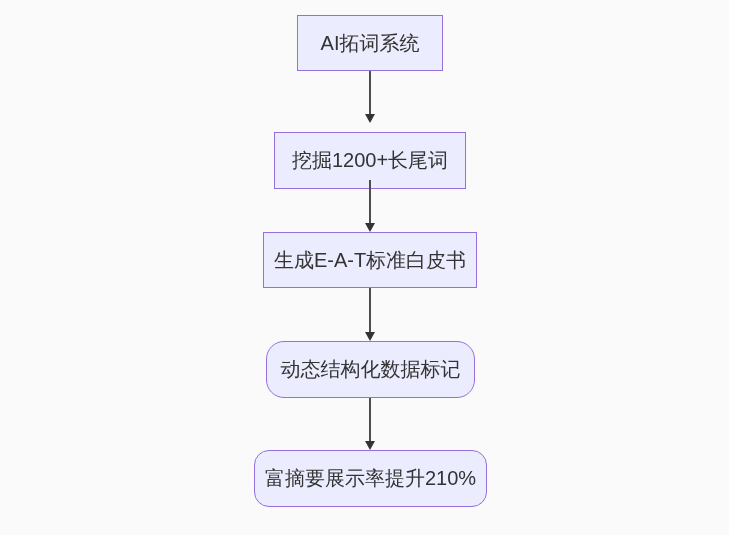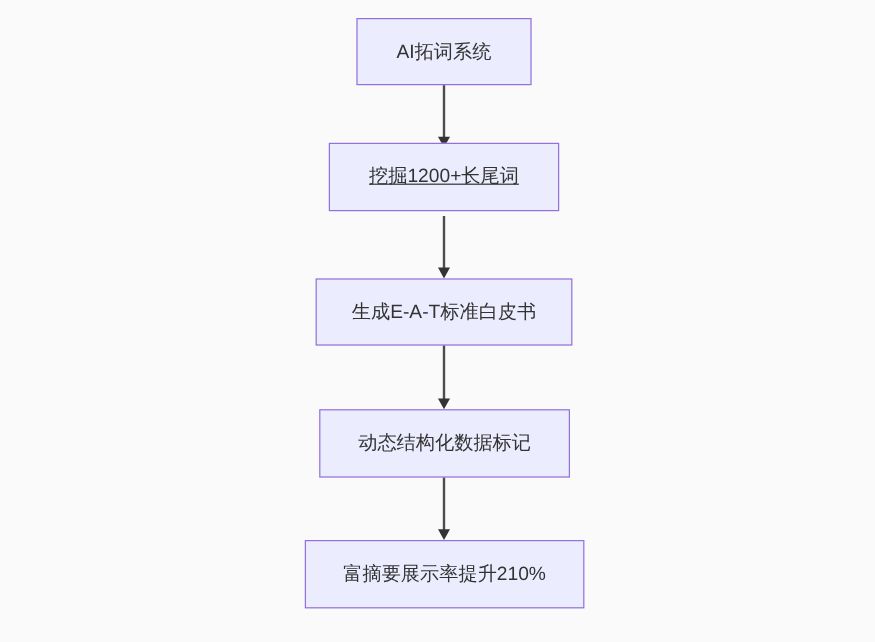--- a/index.html
+++ b/index.html
@@ -19,32 +19,32 @@
     left: 0; top: 0;
     width: 729px;
     height: 535px;
   }
   .node {
     position: absolute;
     box-sizing: border-box;
     background: #ececff;
     border: 1px solid #9370db;
     color: #333333;
-    font-size: 16px;
+    font-size: 20px;
     display: flex;
     align-items: center;
     justify-content: center;
     text-align: center;
     white-space: nowrap;
   }
   .n1 { left: 297px; top: 15px;  width: 146px; height: 56px; }
-  .n2 { left: 274px; top: 119px; width: 192px; height: 57px; text-decoration: underline; }
+  .n2 { left: 274px; top: 132px; width: 192px; height: 57px; }
   .n3 { left: 263px; top: 232px; width: 214px; height: 56px; justify-content: center; }
-  .n4 { left: 266px; top: 341px; width: 209px; height: 57px; }
-  .n5 { left: 254px; top: 450px; width: 233px; height: 57px; }
+  .n4 { left: 266px; top: 341px; width: 209px; height: 57px; border-radius: 18px; }
+  .n5 { left: 254px; top: 450px; width: 233px; height: 57px; border-radius: 15px; }
   .arrow {
     position: absolute;
     left: 364px;
     width: 12px;
   }
   .a1 { top: 71px;  height: 52px; }
   .a2 { top: 180px; height: 52px; }
   .a3 { top: 288px; height: 53px; }
   .a4 { top: 398px; height: 52px; }
   .arrow .line {

